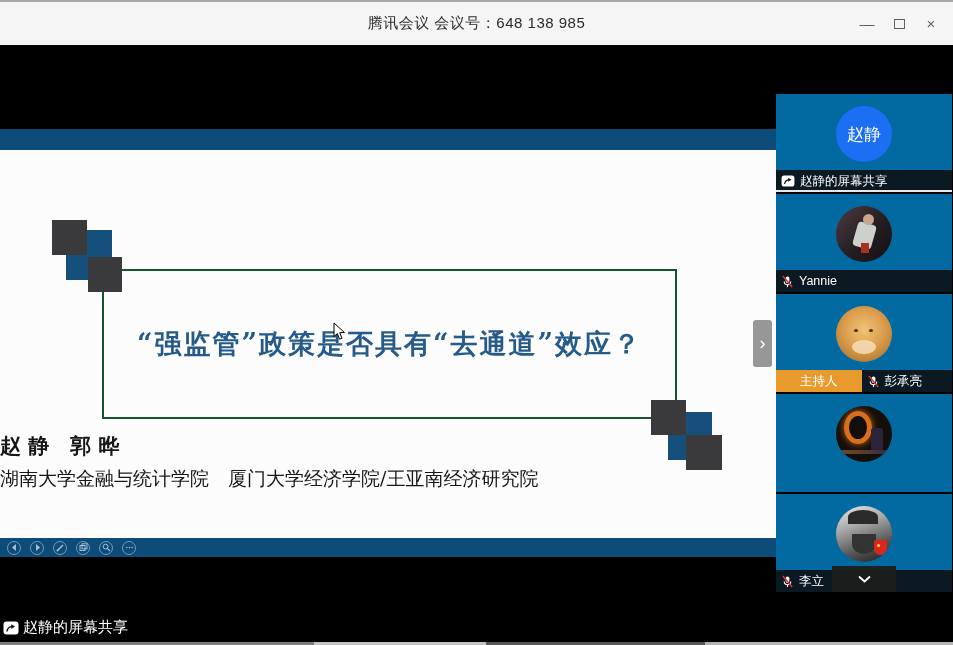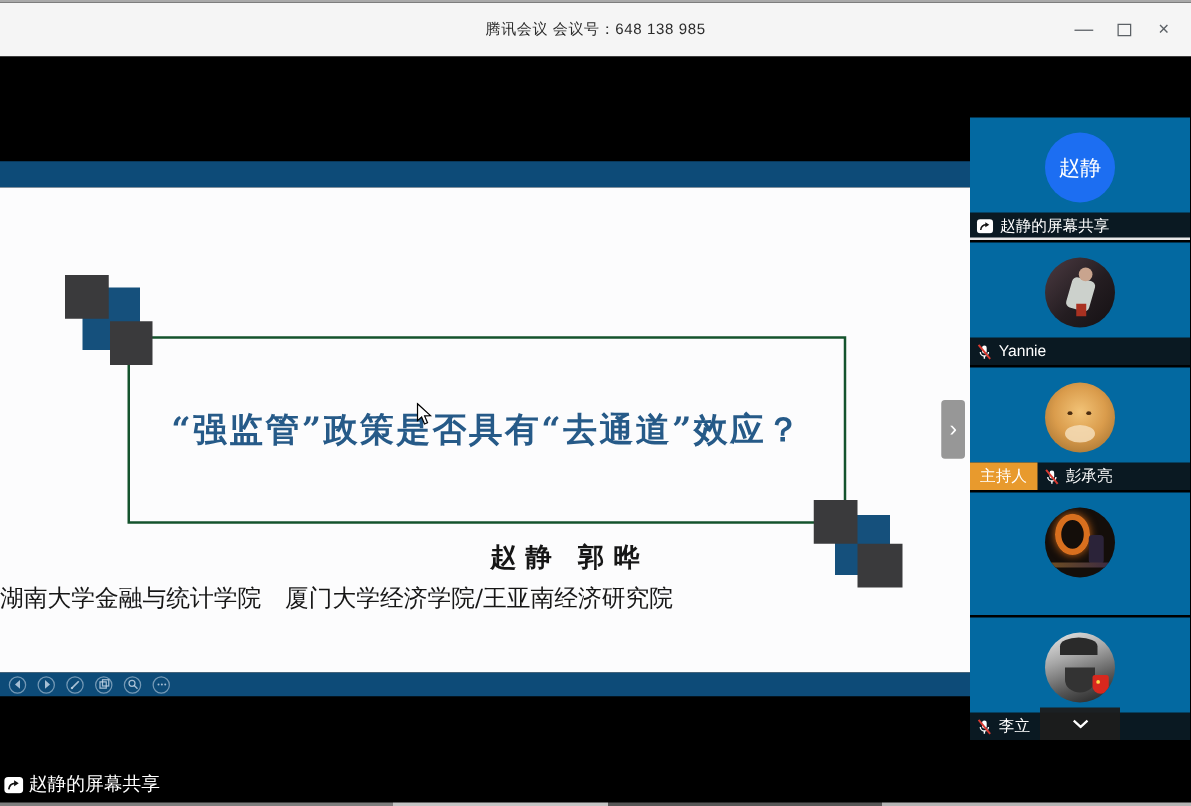--- a/index.html
+++ b/index.html
@@ -3,40 +3,40 @@
 <meta charset="utf-8">
 <style>
   * { margin:0; padding:0; box-sizing:border-box; }
   body { background:#404040; font-family:"Liberation Sans","DejaVu Sans",sans-serif; }
   .window { position:relative; width:953px; height:645px; background:#000; overflow:hidden;
             border-top:2px solid #a9a9a9; }
 
   
   .titlebar { position:absolute; top:0; left:0; width:953px; height:43px; background:#f5f5f5;
               display:flex; align-items:center; justify-content:center; }
-  .titlebar-title { font-size:12px; color:#2b2b2b; letter-spacing:0.5px; }
+  .titlebar-title { font-size:15px; color:#2b2b2b; letter-spacing:0.5px; }
   .win-controls { position:absolute; right:6px; top:0; height:43px; display:flex; align-items:center; }
   .win-btn { width:32px; height:32px; display:flex; align-items:center; justify-content:center;
              color:#5c6166; font-size:15px; cursor:default; }
   .maximize-box { width:11px; height:10px; border:1.5px solid #5c6166; display:inline-block; }
 
   
   .stage { position:absolute; left:0; top:45px; width:776px; height:600px; background:#000; }
   .blue-band { position:absolute; left:0; top:82px; width:776px; height:21px; background:#0d4b78; }
   .slide { position:absolute; left:0; top:103px; width:776px; height:388px; background:#fcfcfd; }
 
   .sq { position:absolute; }
   .sq-dark { background:#3a3a3c; }
   .sq-blue { background:#15507c; }
 
   .slide-title-box { position:absolute; left:102px; top:119px; width:575px; height:150px;
                      border:2px solid #14532d; display:flex; align-items:center; justify-content:center; z-index:1; }
   .slide-title { font-family:"DejaVu Serif","Liberation Serif",serif; font-size:27px; font-weight:700;
                  color:#265a88; letter-spacing:2px; white-space:nowrap; }
-  .authors { position:absolute; left:0; top:282px; width:904px; text-align:center;
+  .authors { position:absolute; left:0; top:282px; width:904px; text-align:left;
              font-family:"DejaVu Serif","Liberation Serif",serif; font-size:21px; font-weight:600;
              color:#161616; white-space:pre; }
   .affiliation { position:absolute; left:0; top:316px; width:776px; text-align:left;
                  font-family:"DejaVu Serif","Liberation Serif",serif; font-size:19px; font-weight:500;
                  color:#161616; white-space:pre; }
   .cursor-svg { position:absolute; left:333px; top:172px; z-index:5; }
 
   
   .slide-toolbar { position:absolute; left:0; top:491px; width:776px; height:19px; background:#0d4b78;
                    display:flex; align-items:center; gap:9px; padding-left:7px; }
@@ -55,21 +55,21 @@
   
   .sidebar { position:absolute; left:776px; top:92px; width:176px; }
   .tile { position:relative; width:176px; height:98px; margin-bottom:2px; background:#0369a1; overflow:hidden; cursor:pointer; }
   .active-line { position:absolute; left:0; bottom:0; width:100%; height:2px; background:#e8e8e8; z-index:3; }
   .avatar { position:absolute; left:50%; top:12px; transform:translateX(-50%); width:56px; height:56px;
             border-radius:50%; overflow:hidden; }
   .name-bar { position:absolute; left:0; right:0; bottom:0; height:22px; background:rgba(12,12,12,0.85);
               display:flex; align-items:center; gap:5px; padding:0 5px; color:#fff; font-size:12.5px;
               white-space:nowrap; z-index:2; }
   .badge-host { background:#e89a2d; color:#fff; height:22px; display:flex; align-items:center;
-                padding:0 8px; margin-left:-5px; font-size:12.5px; flex:none; }
+                padding:0 24px; margin-left:-5px; font-size:12.5px; flex:none; }
   .chevron-btn { position:absolute; left:50%; transform:translateX(-50%); bottom:0; width:64px; height:26px;
                  background:rgba(28,28,28,0.95); display:flex; align-items:center; justify-content:center;
                  z-index:4; cursor:pointer; }
 
   
   .avatar-blue { background:#1c6ef2; display:flex; align-items:center; justify-content:center;
                  color:#fff; font-size:17px; }
   .avatar-yannie { background:linear-gradient(135deg,#4c3b42 0%,#241d21 55%,#141013 100%); }
   .av-shirt { position:absolute; left:19px; top:17px; width:19px; height:25px; background:#ccd1cc;
               transform:rotate(16deg); border-radius:4px; }

